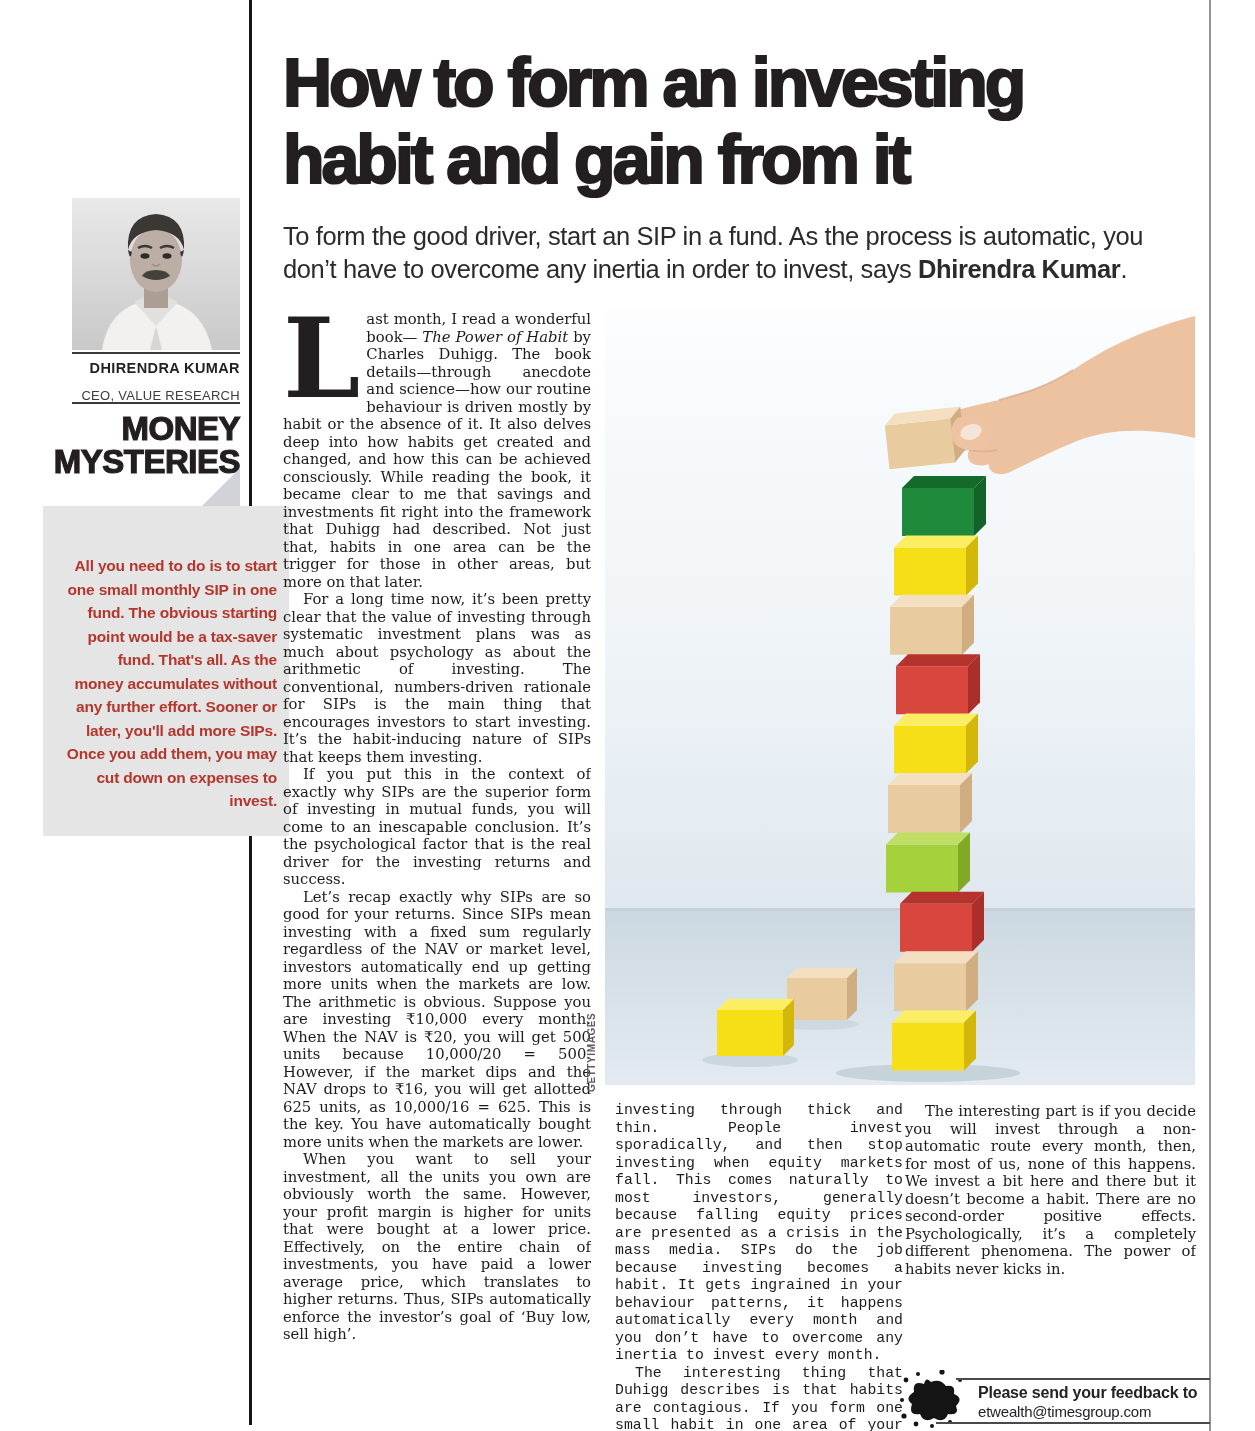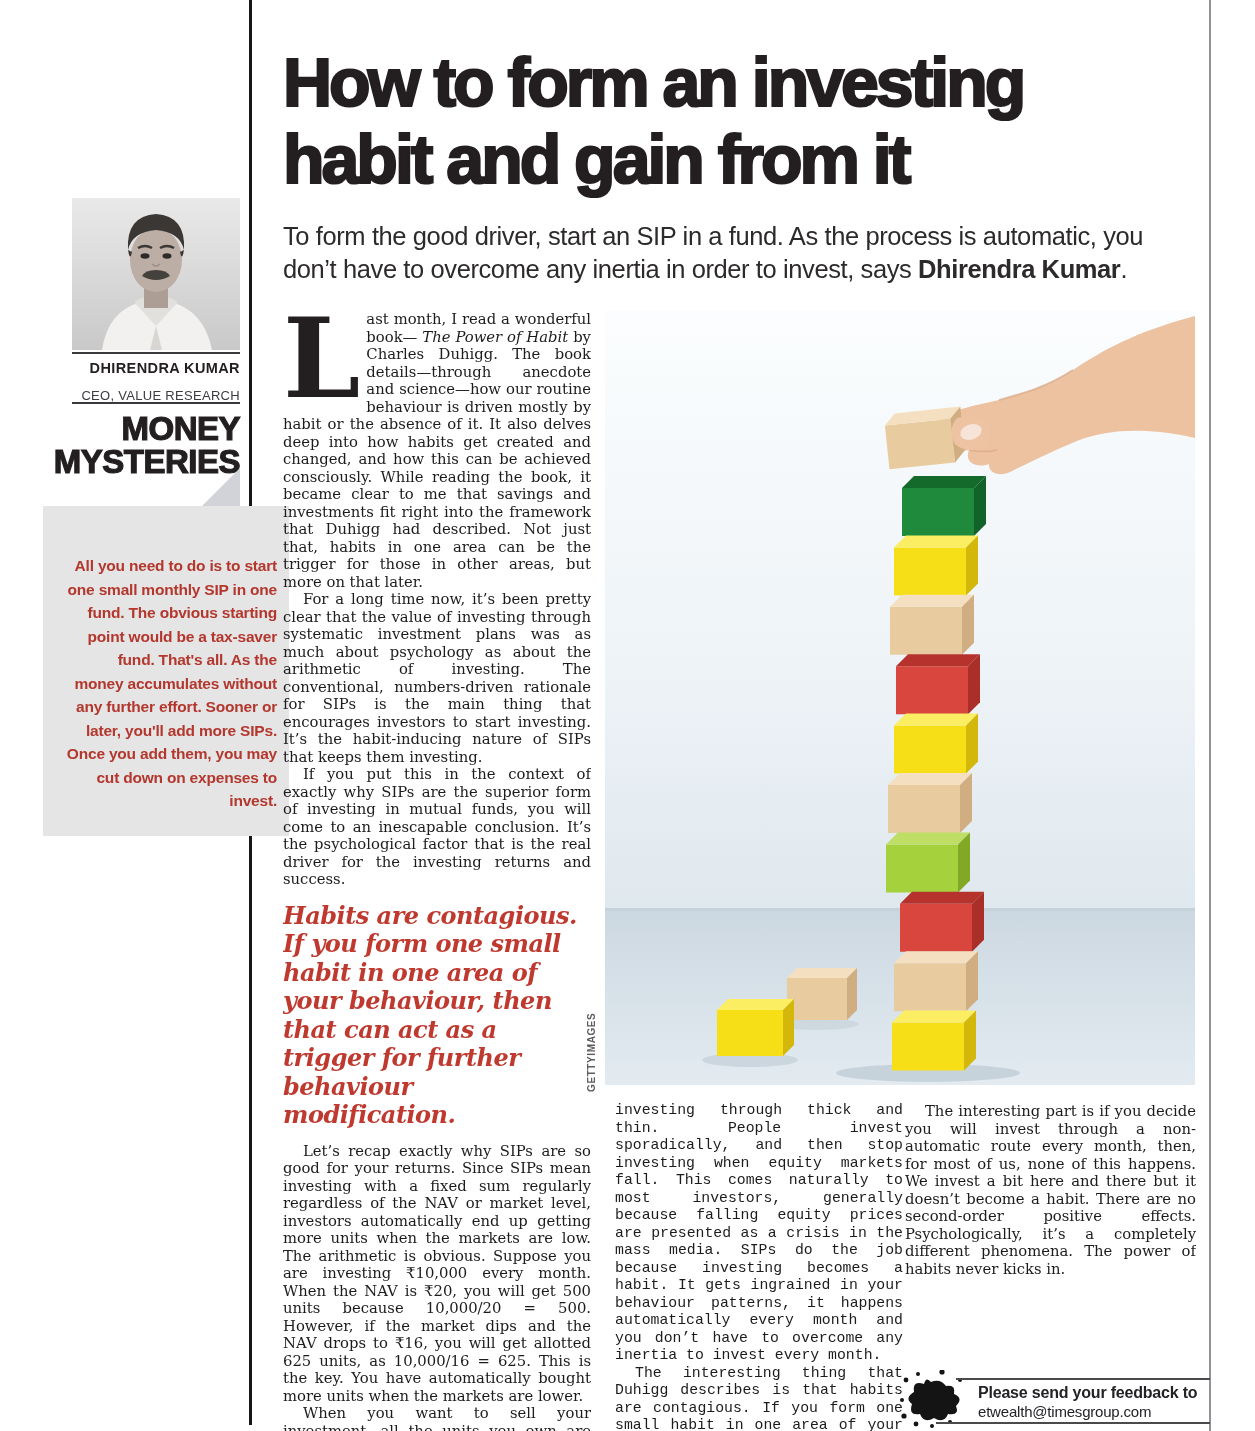--- a/index.html
+++ b/index.html
@@ -112,21 +112,20 @@
   </div>
   <div class="abs fold"></div>
   <div class="abs highlight-box">
     <div class="txt">All you need to do is to start one small monthly SIP in one fund. The obvious starting point would be a tax-saver fund. That's all. As the money accumulates without any further effort. Sooner or later, you'll add more SIPs. Once you add them, you may cut down on expenses to invest.</div>
   </div>
 
   <div class="abs col col1">
     <p><span class="dropcap">L</span><span>ast month, I read a wonderful book— </span><span class="italic">The Power of Habit</span><span> by Charles Duhigg. The book details—through anecdote and science—how our routine behaviour is driven mostly by habit or the absence of it. It also delves deep into how habits get created and changed, and how this can be achieved consciously. While reading the book, it became clear to me that savings and investments fit right into the framework that Duhigg had described. Not just that, habits in one area can be the trigger for those in other areas, but more on that later.</span></p>
     <p class="ind">For a long time now, it’s been pretty clear that the value of investing through systematic investment plans was as much about psychology as about the arithmetic of investing. The conventional, numbers-driven rationale for SIPs is the main thing that encourages investors to start investing. It’s the habit-inducing nature of SIPs that keeps them investing.</p>
     <p class="ind">If you put this in the context of exactly why SIPs are the superior form of investing in mutual funds, you will come to an inescapable conclusion. It’s the psychological factor that is the real driver for the investing returns and success.</p>
-    <div class="pull-quote">Habits are contagious. If you form one small habit in one area of your behaviour, then that can act as a trigger for further behaviour modification.</div>
     <p class="ind">Let’s recap exactly why SIPs are so good for your returns. Since SIPs mean investing with a fixed sum regularly regardless of the NAV or market level, investors automatically end up getting more units when the markets are low. The arithmetic is obvious. Suppose you are investing ₹10,000 every month. When the NAV is ₹20, you will get 500 units because 10,000/20 = 500. However, if the market dips and the NAV drops to ₹16, you will get allotted 625 units, as 10,000/16 = 625. This is the key. You have automatically bought more units when the markets are lower.</p>
     <p class="ind">When you want to sell your investment, all the units you own are obviously worth the same. However, your profit margin is higher for units that were bought at a lower price. Effectively, on the entire chain of investments, you have paid a lower average price, which translates to higher returns. Thus, SIPs automatically enforce the investor’s goal of ‘Buy low, sell high’.</p>
 
   </div>
 
   <svg class="abs photo" viewBox="0 0 590 775">
     <defs>
       <linearGradient id="wallg" x1="0" y1="0" x2="0" y2="1">
         <stop offset="0" stop-color="#fbfdfe"></stop>
           <stop offset="0.6" stop-color="#eef3f7"></stop>

